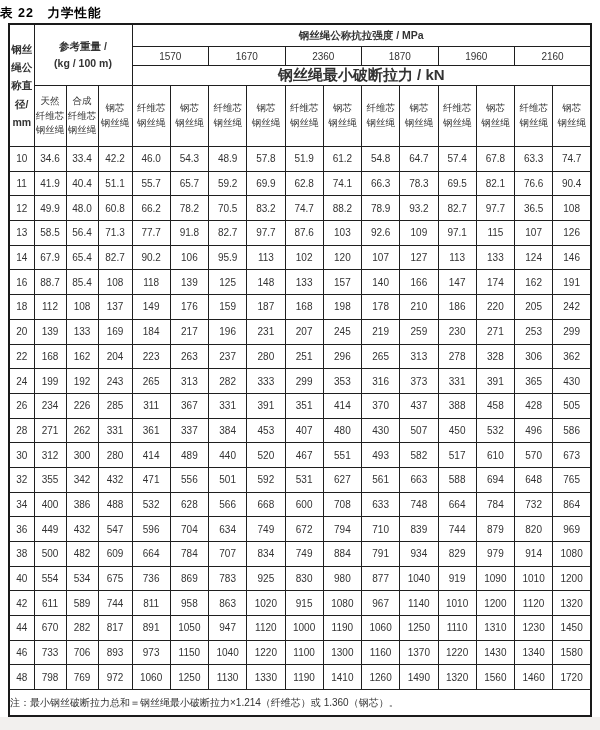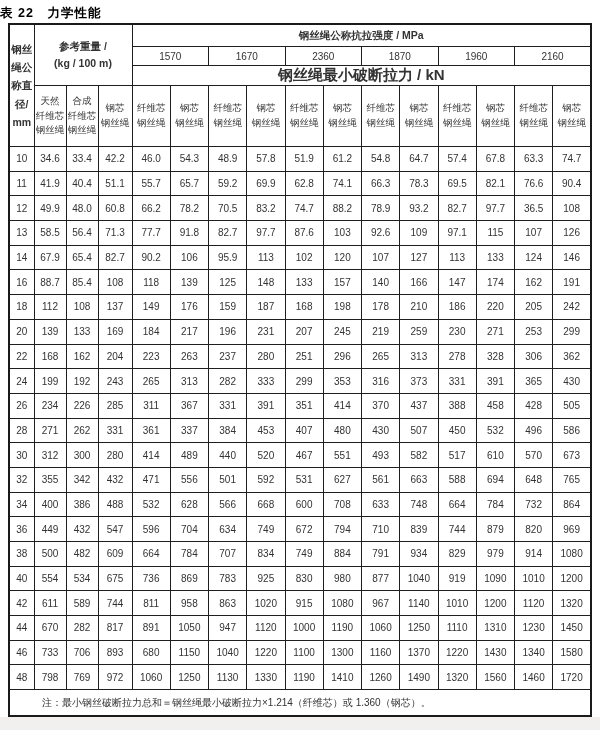--- a/index.html
+++ b/index.html
@@ -48,21 +48,20 @@
   tr.h-cores th    { height: 60px; font-size: 9.5px; line-height: 1.55; white-space: pre-line; }
   th.diameter-head { font-size: 10px; line-height: 1.75; white-space: pre-line; }
   th.weight-head   { font-size: 10px; line-height: 1.6;  white-space: pre-line; margin-left: 14px; }
   
   tbody.data td { height: 23.7px; font-size: 10px; }
   
   tr.note-row td {
     height: 25px;
     text-align: left;
     font-size: 10px;
-    padding-left: 32px;
   }
 </style>
 </head>
 <body>
 
 <div class="page">
 
   <div class="doc-title">表 22　力学性能</div>
 
   <table class="spec">
@@ -500,21 +499,21 @@
           <td>1110</td>
           <td>1310</td>
           <td>1230</td>
           <td>1450</td>
         </tr>
         <tr>
           <td>46</td>
           <td>733</td>
           <td>706</td>
           <td>893</td>
-          <td>680</td>
+          <td>973</td>
           <td>1150</td>
           <td>1040</td>
           <td>1220</td>
           <td>1100</td>
           <td>1300</td>
           <td>1160</td>
           <td>1370</td>
           <td>1220</td>
           <td>1430</td>
           <td>1340</td>

